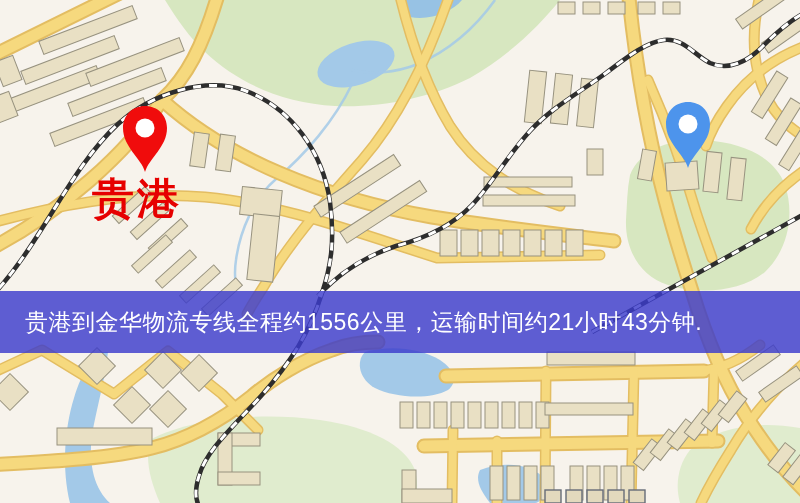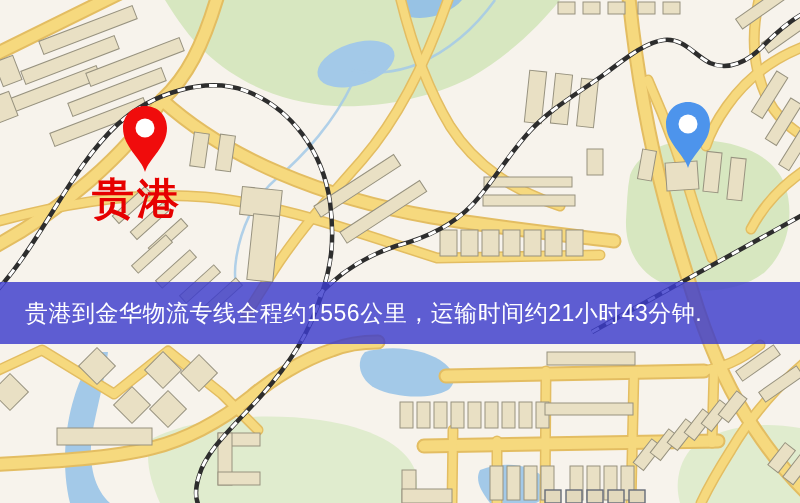--- a/index.html
+++ b/index.html
@@ -29,21 +29,21 @@
   .bld-dark{fill:#e3d9bd;stroke:#666c78;stroke-width:1.4}
   
   .pin{position:absolute;}
   .pin-origin{left:122px;top:106px;}
   .pin-dest{left:665px;top:102px;}
   
   .city-label{position:absolute;font-size:42px;font-weight:bold;letter-spacing:3px;line-height:1;}
   .city-origin{left:92px;top:178px;color:var(--origin-label);text-align:right;}
   .city-dest{left:644px;top:178px;color:var(--destination-label);}
   
-  .banner{position:absolute;left:0;top:282px;width:800px;height:62px;}
+  .banner{position:absolute;left:0;top:291px;width:800px;height:62px;}
   .banner-bg{position:absolute;inset:0;background:var(--banner-bg);opacity:.82;}
   .banner-text{position:absolute;inset:0;display:flex;align-items:center;padding-left:25px;
     color:var(--banner-text);font-size:23px;letter-spacing:.5px;white-space:nowrap;}
 </style>
 </head>
 <body>
 
 <div class="map-container">
 
   <svg class="map-svg" width="800" height="503" viewBox="0 0 800 503">

